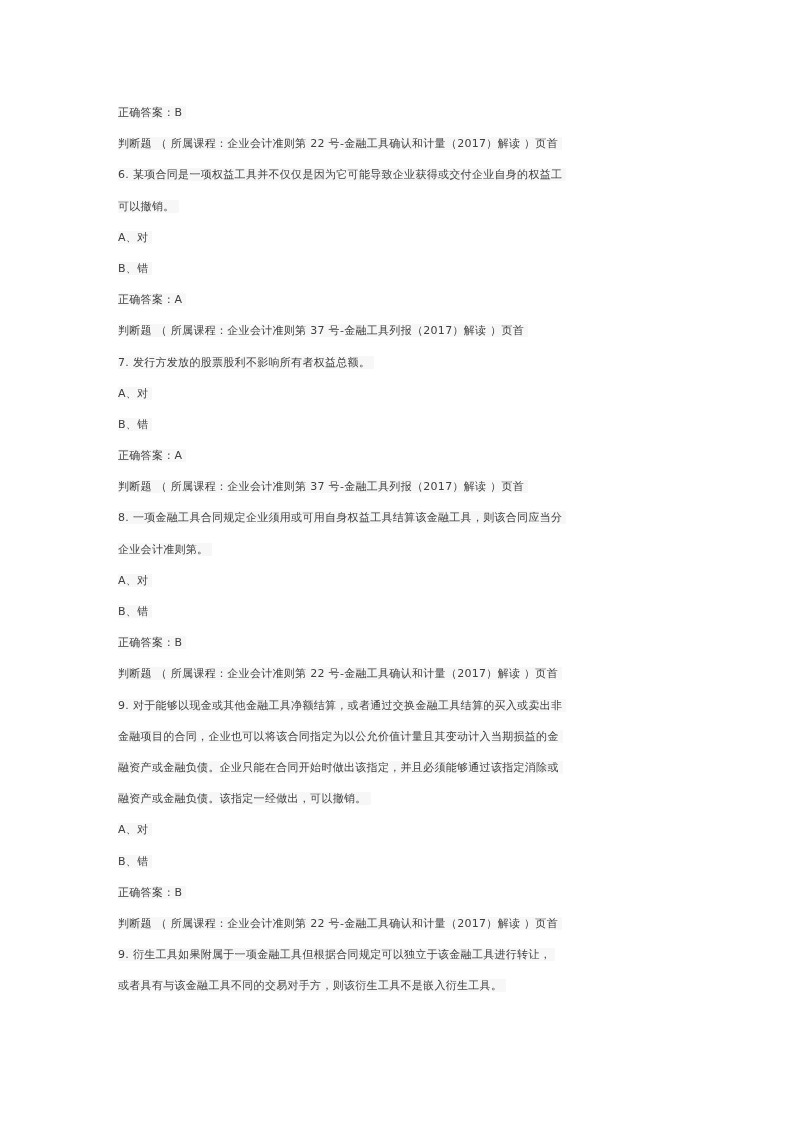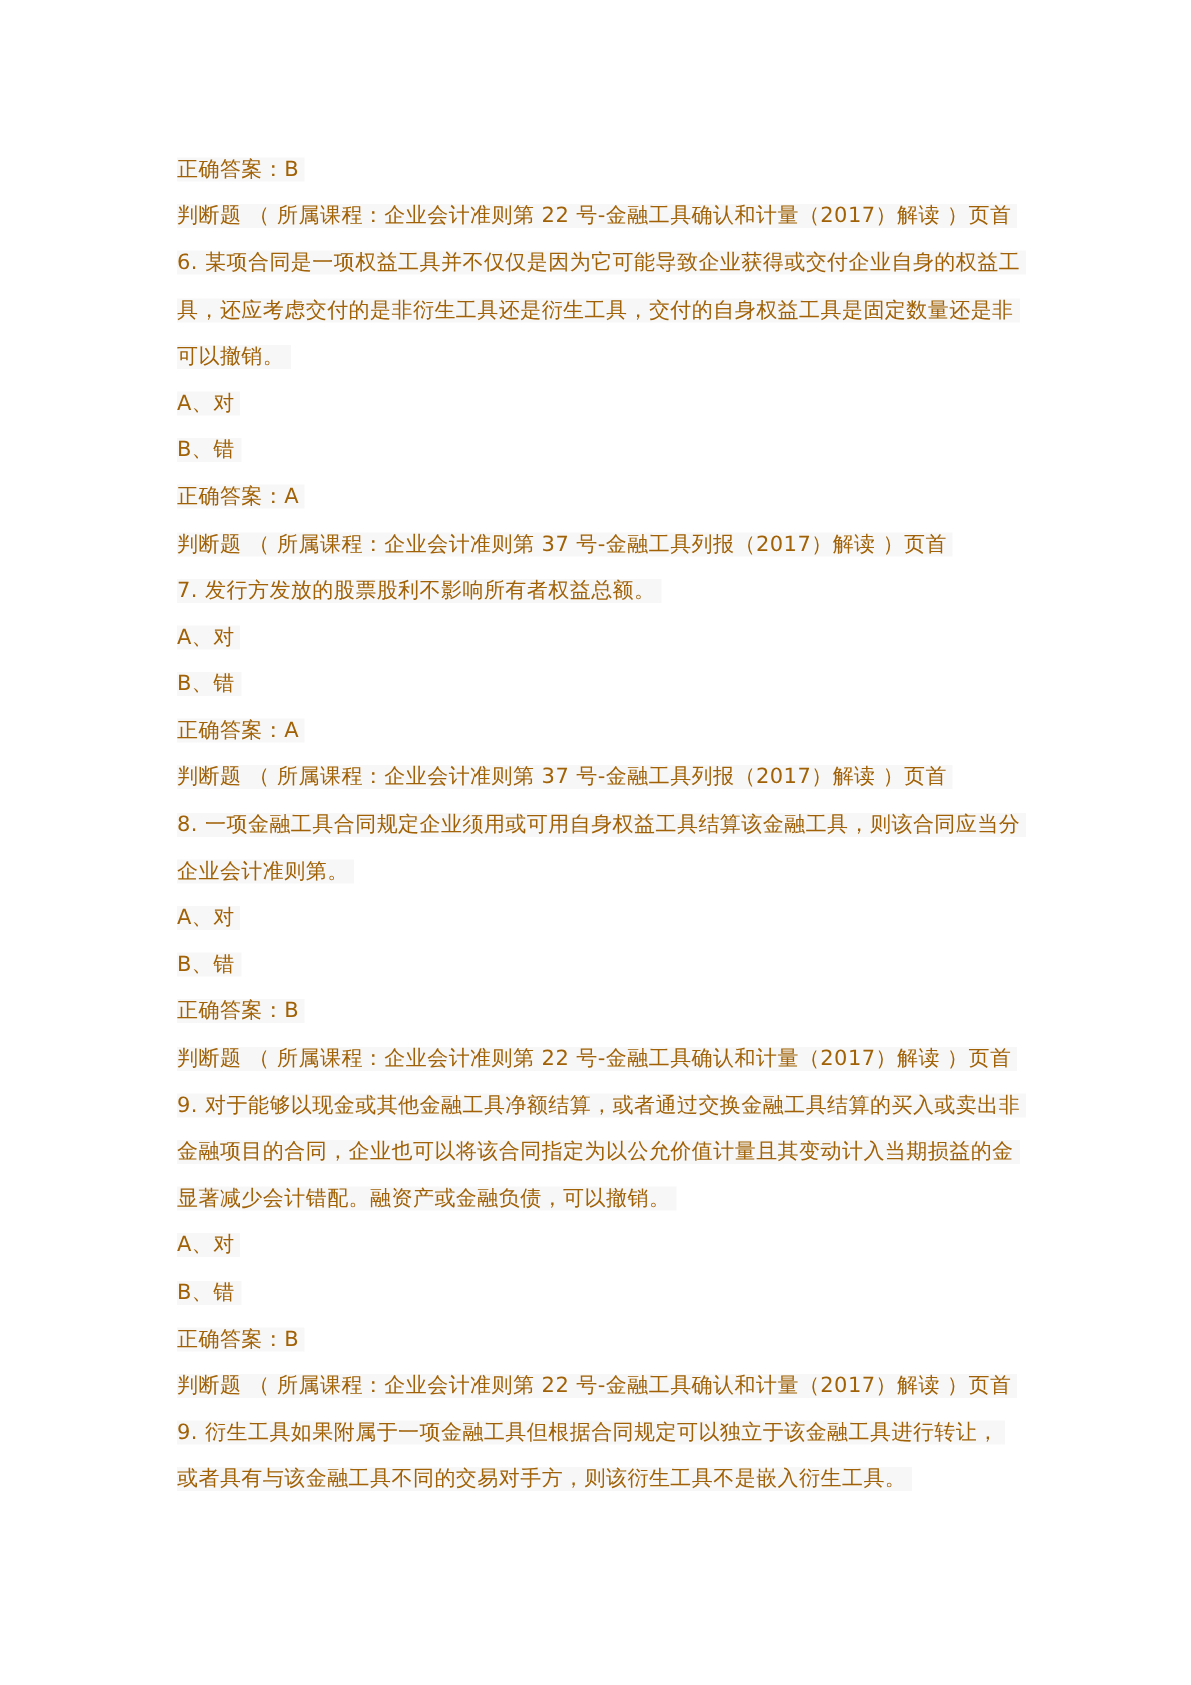--- a/index.html
+++ b/index.html
@@ -1,39 +1,38 @@
 <!DOCTYPE html>
 <html><head>
 <meta charset="utf-8">
 <style>
   html, body { margin: 0; padding: 0; background: #ffffff; }
   body { width: 794px; height: 1123px; position: relative; overflow: hidden; }
   .page {
     position: absolute; left: 118px; top: 102px; width: 570px;
     font-family: "DejaVu Sans", "Liberation Sans", sans-serif;
-    font-size: 14px; color: #a16207;
+    font-size: 11px; color: #404040;
   }
   .line {
     height: 31.2px; line-height: 22px; white-space: nowrap;
   }
   .line span.hl {
     background: #f7f7f7; padding: 0 4px 0 0; letter-spacing: 0.3px;
   }
 </style>
 </head>
 <body>
 
 <div class="page">
 
   <div class="line"><span class="hl"><span>正确答案：</span><span>B</span></span></div>
 
   <div class="line"><span class="hl">判断题 （ 所属课程：企业会计准则第 22 号-金融工具确认和计量（2017）解读 ）页首</span></div>
 
   <div class="line"><span class="hl">6. 某项合同是一项权益工具并不仅仅是因为它可能导致企业获得或交付企业自身的权益工</span></div>
-  <div class="line"><span class="hl">具，还应考虑交付的是非衍生工具还是衍生工具，交付的自身权益工具是固定数量还是非</span></div>
   <div class="line"><span class="hl">可以撤销。</span></div>
   <div class="line"><span class="hl">A、对</span></div>
   <div class="line"><span class="hl">B、错</span></div>
   <div class="line"><span class="hl"><span>正确答案：</span><span>A</span></span></div>
   <div class="line"><span class="hl">判断题 （ 所属课程：企业会计准则第 37 号-金融工具列报（2017）解读 ）页首</span></div>
 
   <div class="line"><span class="hl">7. 发行方发放的股票股利不影响所有者权益总额。</span></div>
   <div class="line"><span class="hl">A、对</span></div>
   <div class="line"><span class="hl">B、错</span></div>
   <div class="line"><span class="hl"><span>正确答案：</span><span>A</span></span></div>
@@ -41,21 +40,22 @@
 
   <div class="line"><span class="hl">8. 一项金融工具合同规定企业须用或可用自身权益工具结算该金融工具，则该合同应当分</span></div>
   <div class="line"><span class="hl">企业会计准则第。</span></div>
   <div class="line"><span class="hl">A、对</span></div>
   <div class="line"><span class="hl">B、错</span></div>
   <div class="line"><span class="hl"><span>正确答案：</span><span>B</span></span></div>
   <div class="line"><span class="hl">判断题 （ 所属课程：企业会计准则第 22 号-金融工具确认和计量（2017）解读 ）页首</span></div>
 
   <div class="line"><span class="hl">9. 对于能够以现金或其他金融工具净额结算，或者通过交换金融工具结算的买入或卖出非</span></div>
   <div class="line"><span class="hl">金融项目的合同，企业也可以将该合同指定为以公允价值计量且其变动计入当期损益的金</span></div>
-  <div class="line"><span class="hl">显著减少会计错配。融资产或金融负债，可以撤销。</span></div>
+  <div class="line"><span class="hl">融资产或金融负债。企业只能在合同开始时做出该指定，并且必须能够通过该指定消除或</span></div>
+  <div class="line"><span class="hl">融资产或金融负债。该指定一经做出，可以撤销。</span></div>
   <div class="line"><span class="hl">A、对</span></div>
   <div class="line"><span class="hl">B、错</span></div>
   <div class="line"><span class="hl"><span>正确答案：</span><span>B</span></span></div>
   <div class="line"><span class="hl">判断题 （ 所属课程：企业会计准则第 22 号-金融工具确认和计量（2017）解读 ）页首</span></div>
 
   <div class="line"><span class="hl">9. 衍生工具如果附属于一项金融工具但根据合同规定可以独立于该金融工具进行转让，</span></div>
   <div class="line"><span class="hl">或者具有与该金融工具不同的交易对手方，则该衍生工具不是嵌入衍生工具。</span></div>
 </div>
 
 </body></html>

